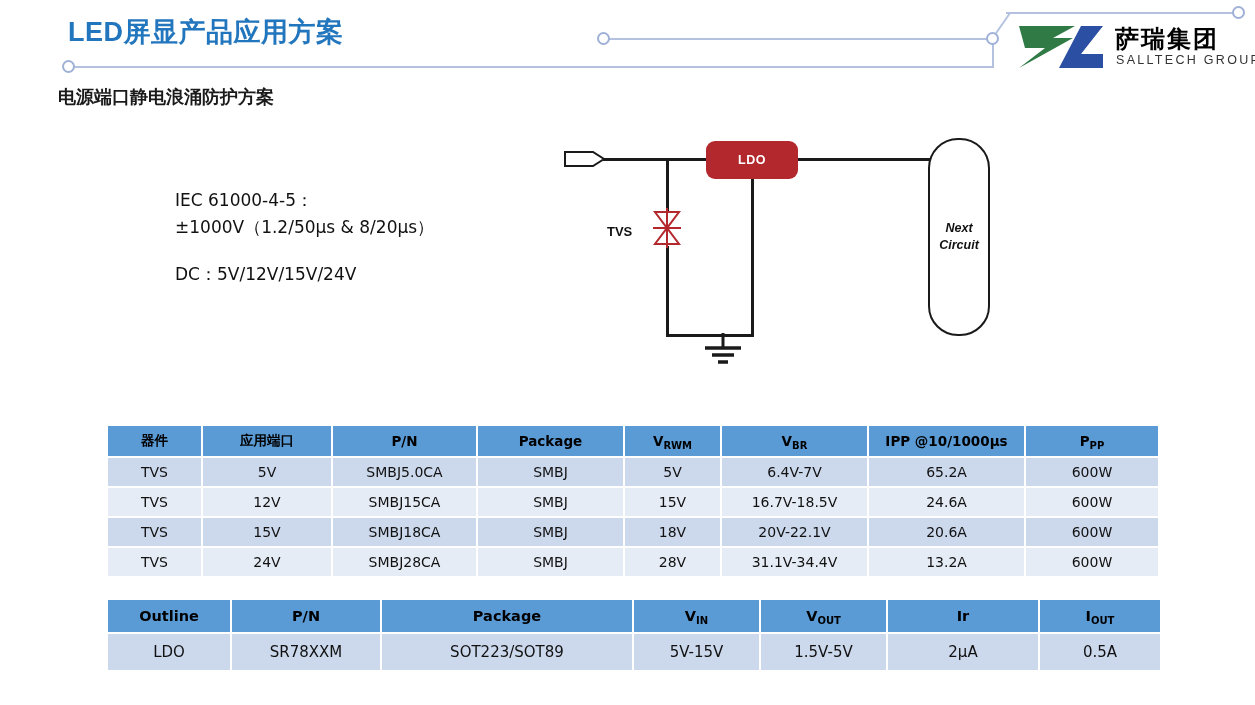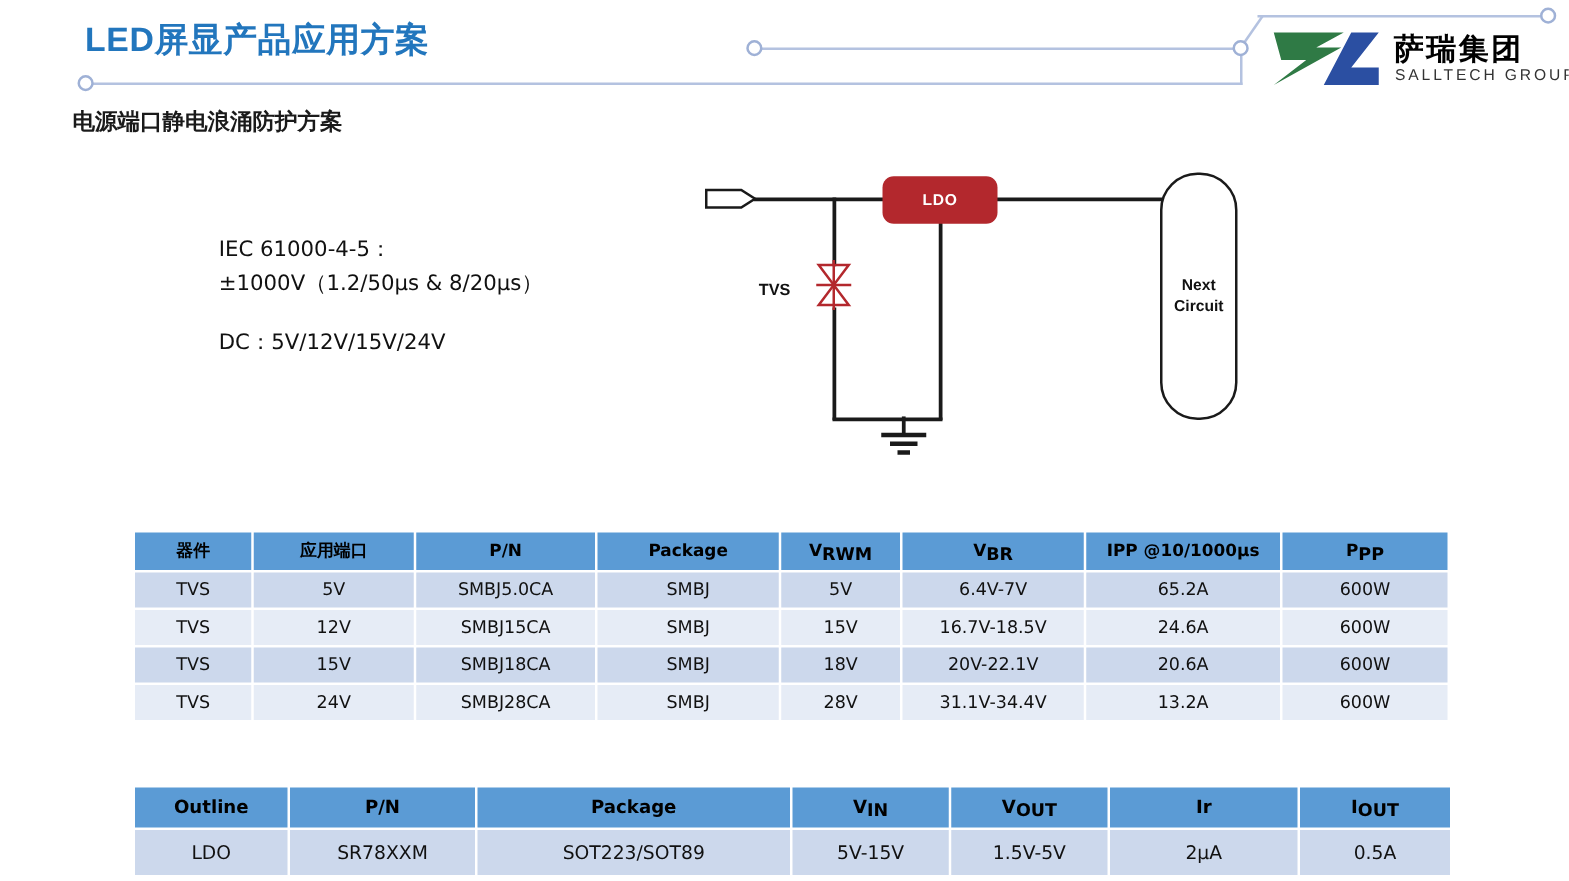--- a/index.html
+++ b/index.html
@@ -71,21 +71,21 @@
   .ldo-box {
     position: absolute; left: 158px; top: 13px; width: 92px; height: 38px;
     background: #b3282d; border-radius: 9px;
     display: flex; align-items: center; justify-content: center;
   }
   .ldo-label { color: #fff; font-size: 12.5px; font-weight: bold; letter-spacing: .6px; }
 
   .next-box {
     position: absolute; left: 380px; top: 10px; width: 62px; height: 198px;
     border: 2.5px solid #1a1a1a; border-radius: 30px; background: #fff;
-    display: flex; align-items: center; justify-content: center;
+    display: flex; align-items: center; justify-content: center; font-style: italic;
   }
   .next-label {
     font-size: 12.5px; font-weight: bold; color: #111; text-align: center;
     line-height: 1.35;
   }
 
   .tvs-label {
     position: absolute; left: 59px; top: 96px;
     font-size: 13px; font-weight: bold; color: #111;
   }
@@ -102,24 +102,24 @@
     background: #5b9bd5; color: #000000; font-weight: bold;
     font-size: 13.5px; text-align: center; padding: 6px 2px;
     font-family: "DejaVu Sans", sans-serif;
   }
   table.spec-table td {
     text-align: center; font-size: 14px; color: #111; padding: 6px 2px;
     font-family: "DejaVu Sans", sans-serif;
   }
   tr.row-a td { background: #ccd8ec; }
   tr.row-b td { background: #e6ecf6; }
-  th sub, td sub { font-size: 14px; vertical-align: baseline; position: relative; bottom: -3px; text-align: center; }
+  th sub, td sub { font-size: 10px; vertical-align: baseline; position: relative; bottom: -3px; text-align: center; }
 
   #table1 { left: 106px; top: 424px; width: 1046px; }
-  #table2 { left: 106px; top: 628px; width: 1046px; }
+  #table2 { left: 106px; top: 598px; width: 1046px; }
   #table2 td { font-size: 15px; padding: 9px 2px; }
   #table2 th { font-size: 14.5px; padding: 8px 2px; }
 </style>
 </head>
 <body>
 
 <div id="slide">
 
   <div class="main-title">LED屏显产品应用方案</div>
 

